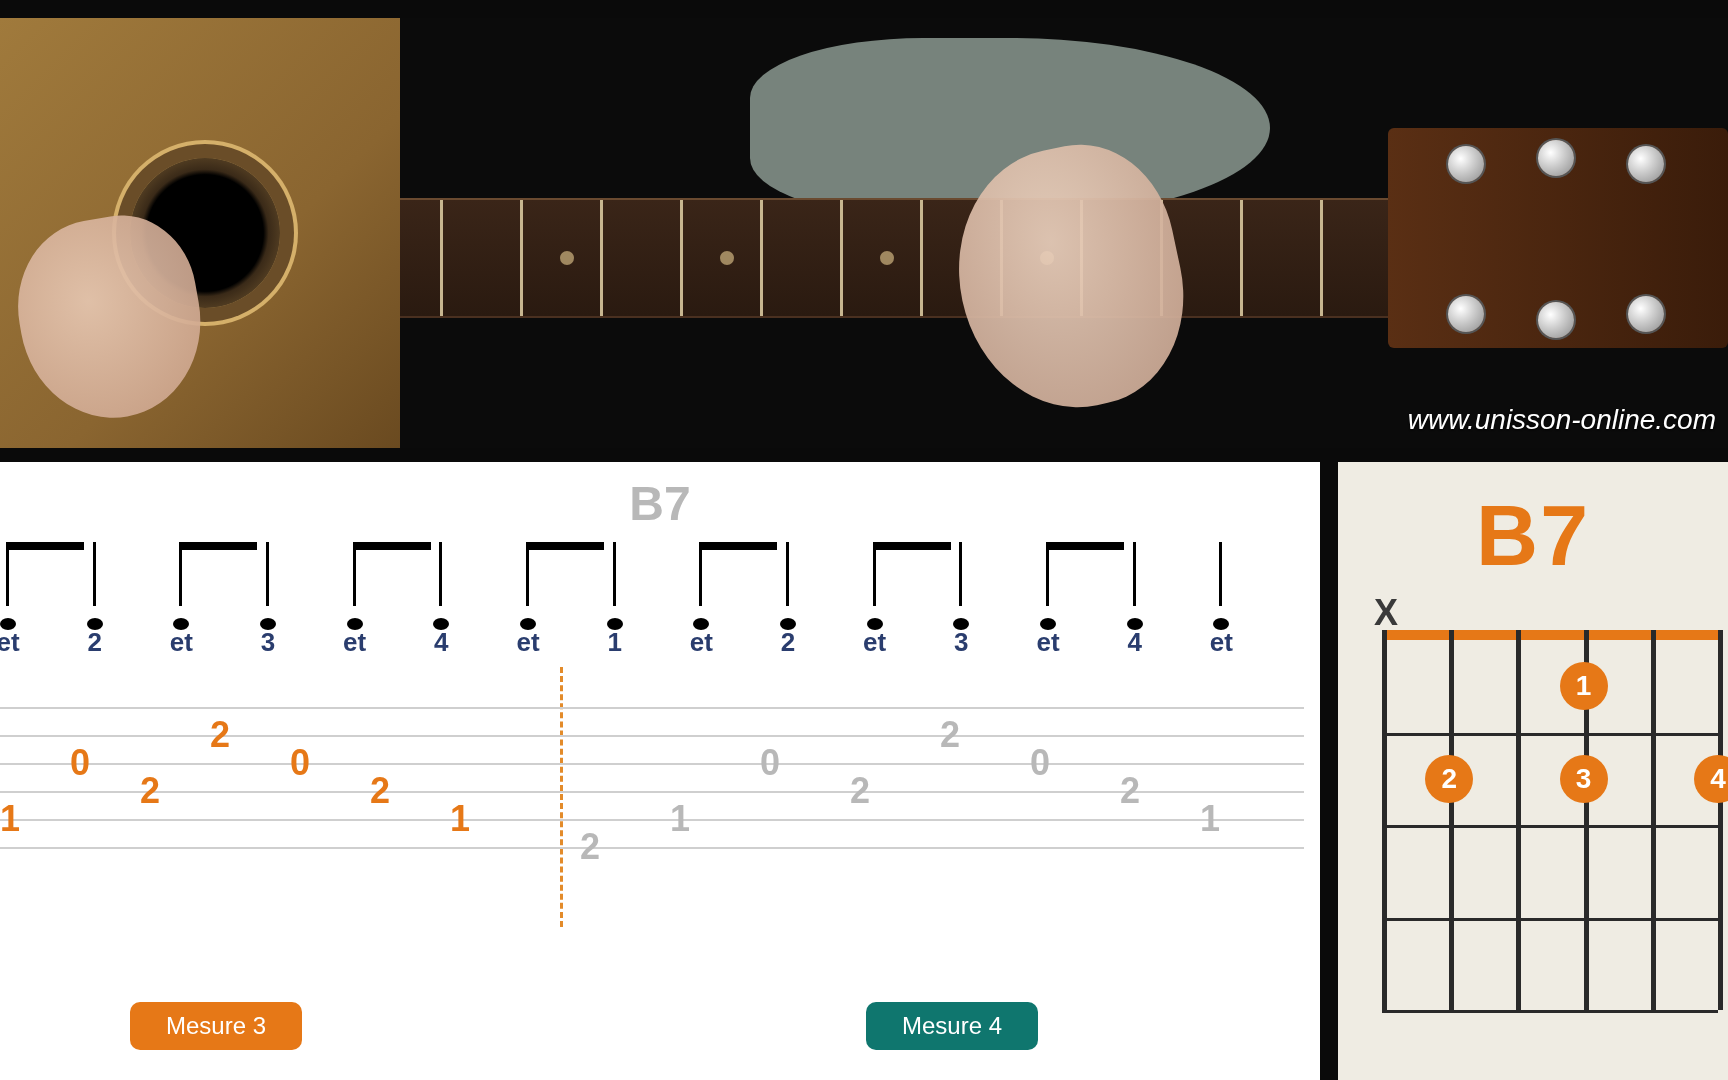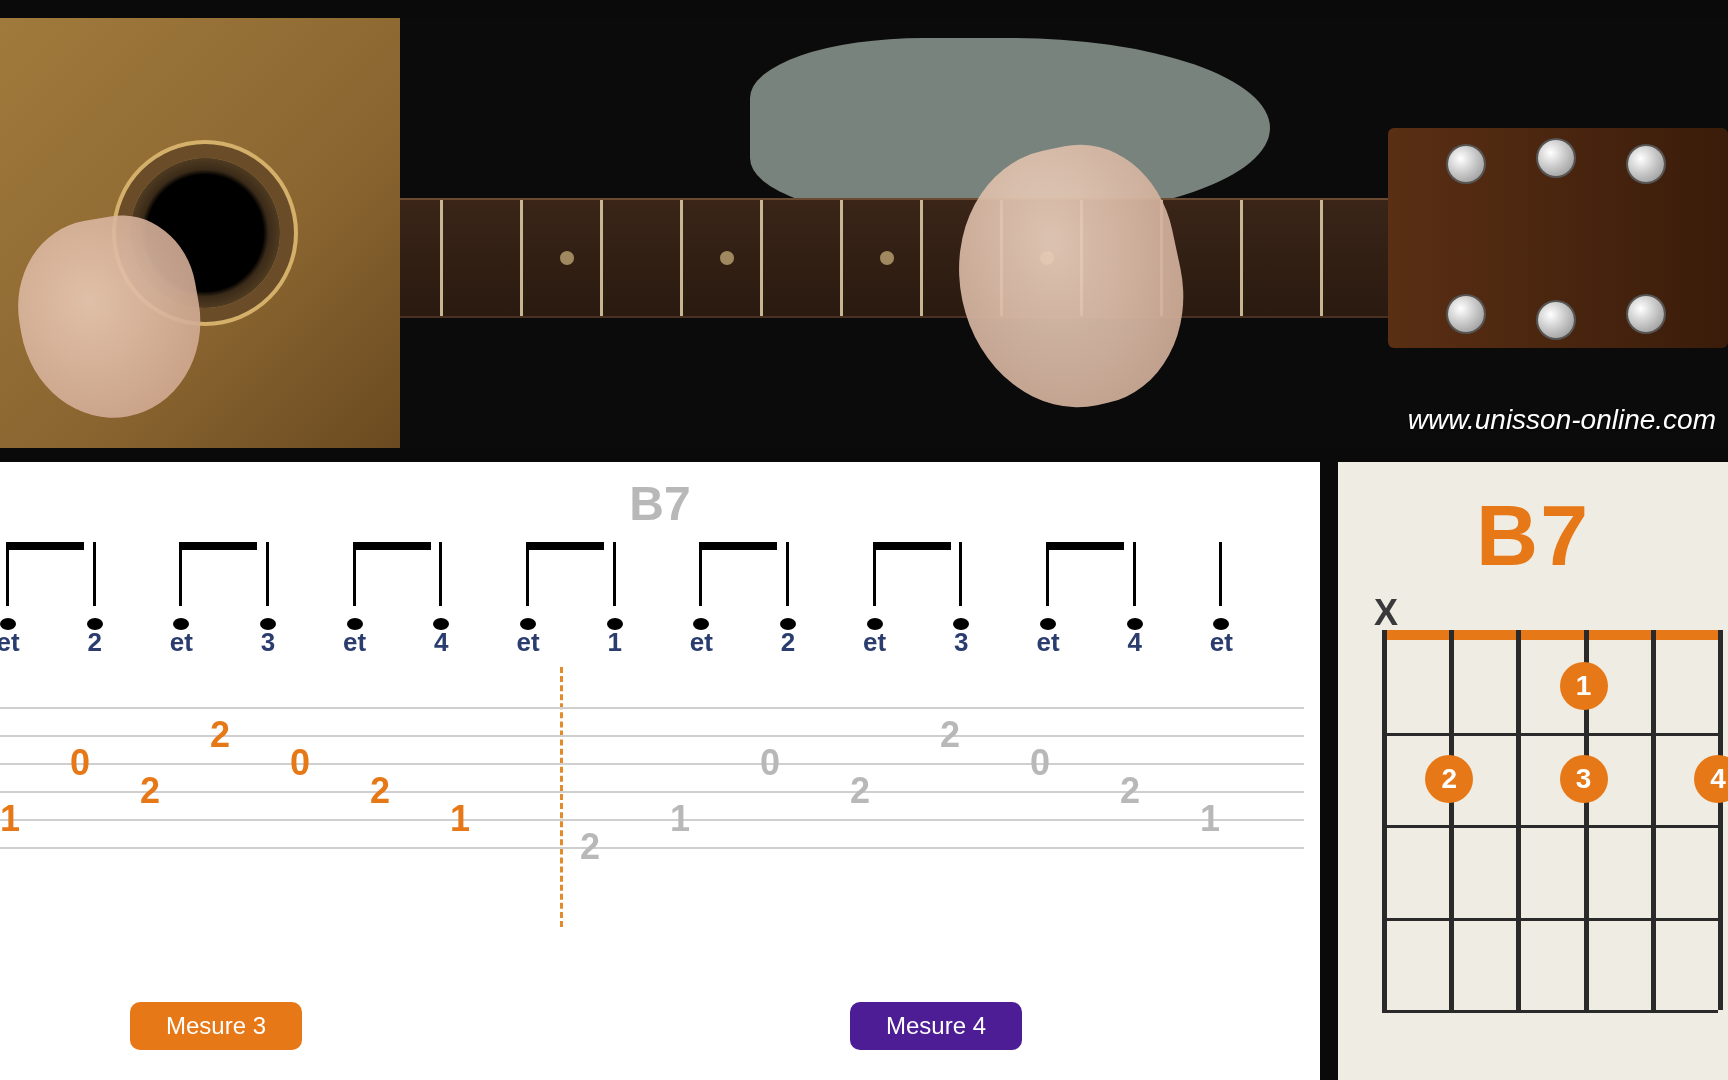--- a/index.html
+++ b/index.html
@@ -45,21 +45,21 @@
   
   .tab-lines { position: absolute; top: 245px; left: 0; right: 16px; height: 170px; }
   .tl { position: absolute; left: 0; right: 0; height: 2px; background: #cfcfcf; }
   .bar-divider { position: absolute; top: -40px; height: 260px; width: 0; border-left: 3px dashed #e38b2a; }
   .fretnum { position: absolute; font-size: 36px; font-weight: 700; transform: translate(-50%, -50%); }
   .fo { color: #e67817; }
   .fg { color: #b8b8b8; }
 
   .measure-badge { position: absolute; bottom: 30px; padding: 10px 36px; border-radius: 10px; color: #fff; font-size: 24px; font-weight: 500; }
   .mb-active { background: #e67817; }
-  .mb-idle { background: #4c1d95; }
+  .mb-idle { background: #0f766e; margin-left: 16px; }
 
   
   .chord-name { position: absolute; top: 24px; left: 50%; transform: translateX(-50%); color: #e67817; font-size: 86px; font-weight: 800; letter-spacing: 2px; }
   .mute-x { position: absolute; top: 130px; left: 36px; font-size: 36px; font-weight: 700; color: #3a3a3a; }
   .diagram { position: absolute; top: 168px; left: 44px; right: 10px; bottom: 70px; }
   .nut { position: absolute; top: 0; left: 0; right: 0; height: 10px; background: #e67817; }
   .d-fret { position: absolute; left: 0; right: 0; height: 3px; background: #2a2a2a; }
   .d-string { position: absolute; top: 0; bottom: 0; width: 5px; background: #2a2a2a; }
   .finger { position: absolute; width: 48px; height: 48px; border-radius: 50%; background: #e67817; color: #fff; font-size: 28px; font-weight: 700; display: flex; align-items: center; justify-content: center; transform: translate(-50%, -50%); }
 </style>

